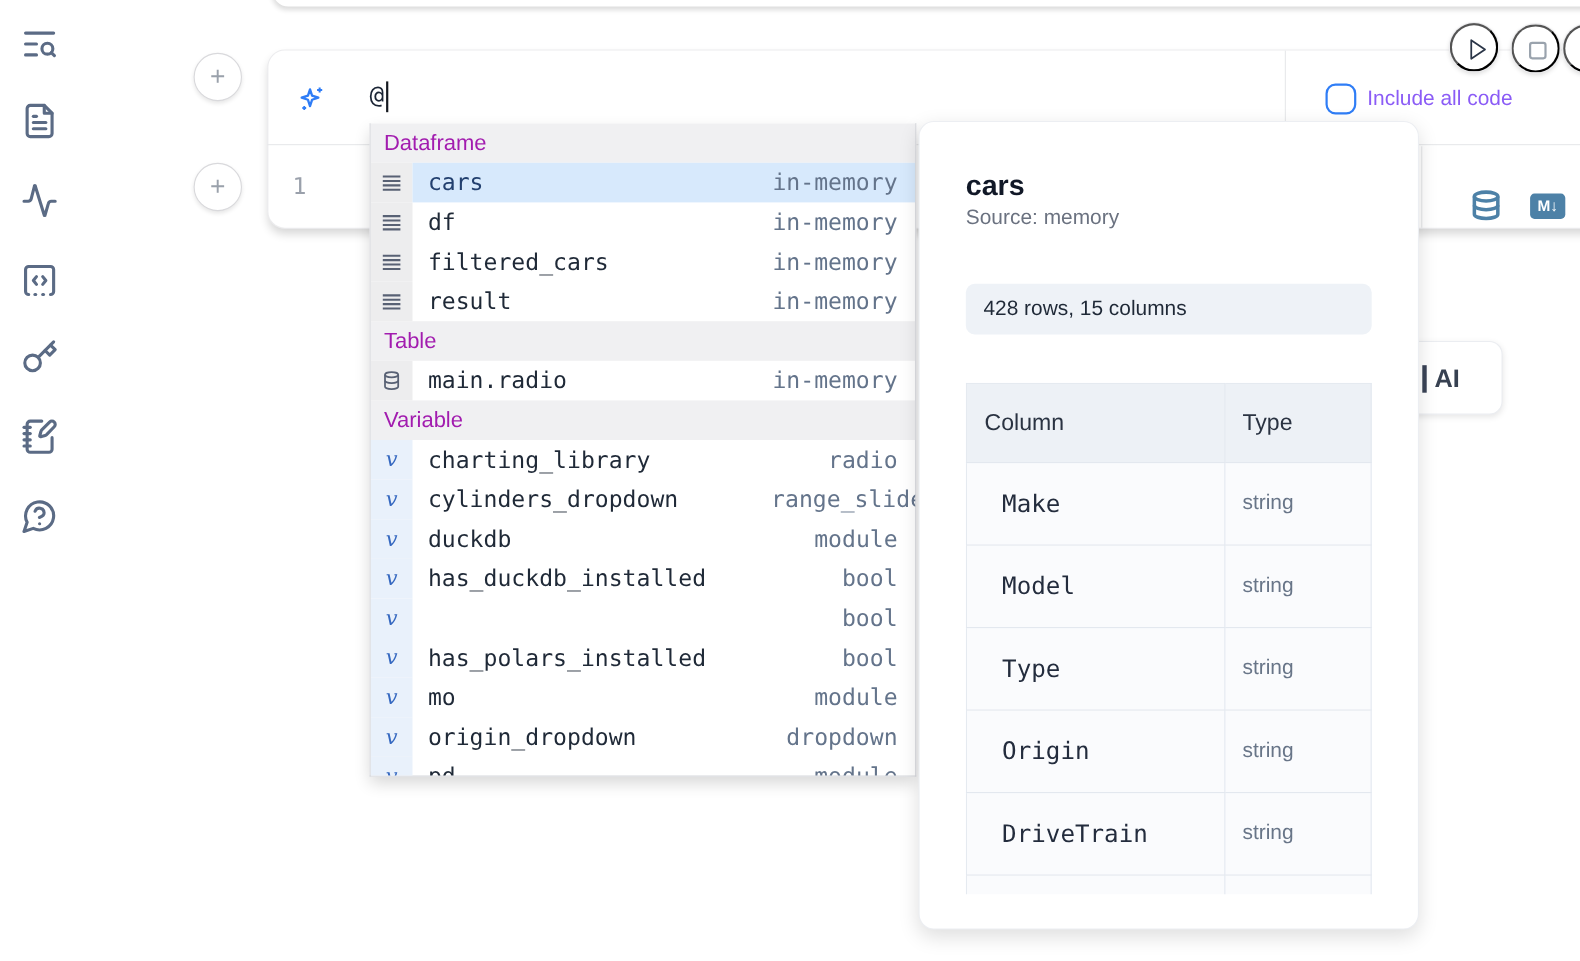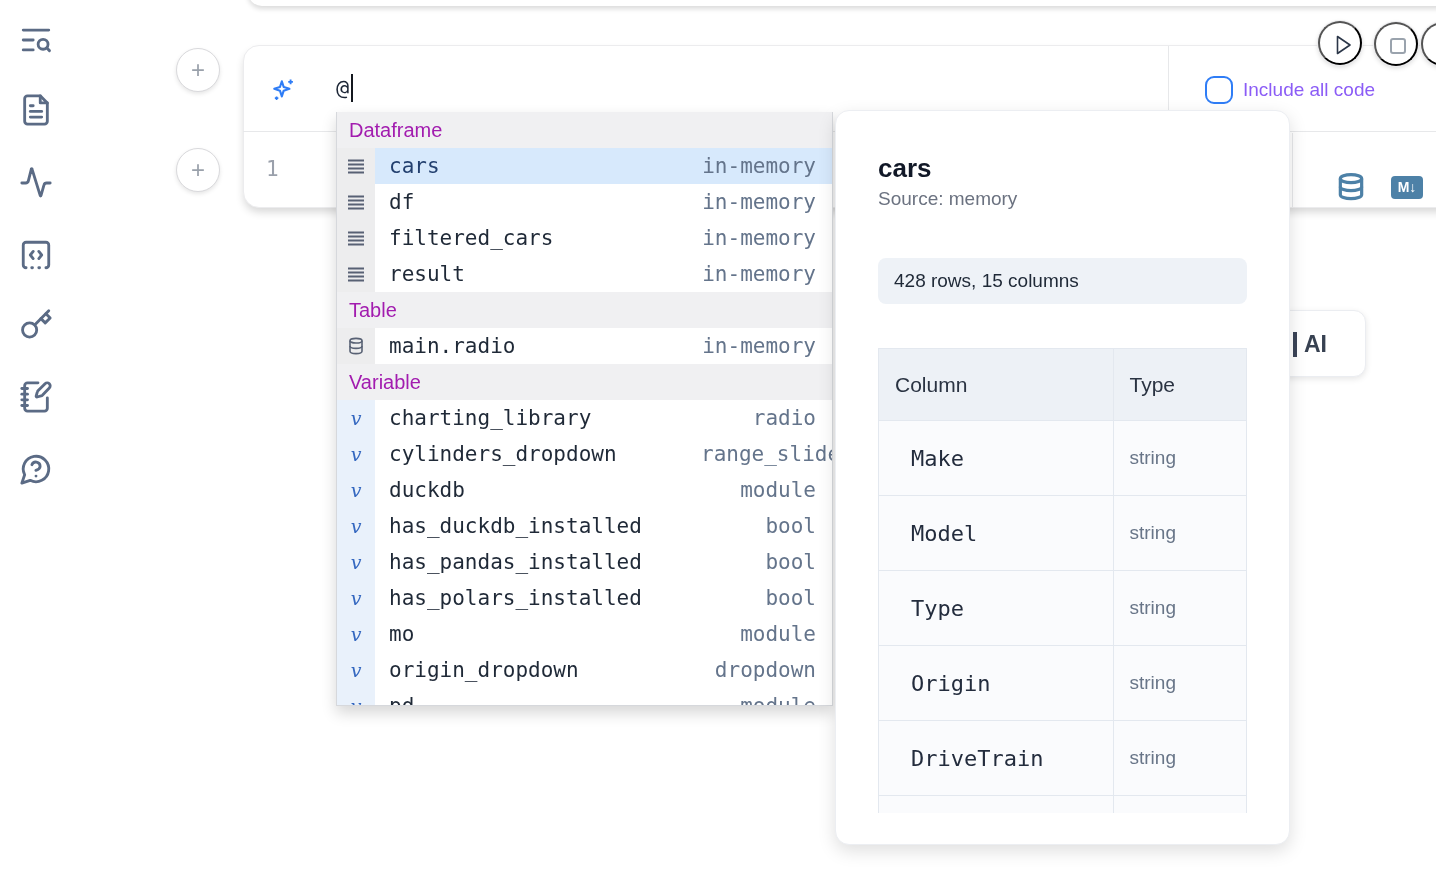--- a/index.html
+++ b/index.html
@@ -297,21 +297,20 @@
       <div class="ac-content">
         <span class="ac-name">has_duckdb_installed</span>
         <span class="ac-type">bool</span>
       </div>
     </div>
     <div class="ac-row">
       <div class="ac-gutter g-var">
         <span class="v-glyph">v</span>
       </div>
       <div class="ac-content">
-        <span class="ac-name">has_pandas_installed</span>
         <span class="ac-type">bool</span>
       </div>
     </div>
     <div class="ac-row">
       <div class="ac-gutter g-var">
         <span class="v-glyph">v</span>
       </div>
       <div class="ac-content">
         <span class="ac-name">has_polars_installed</span>
         <span class="ac-type">bool</span>

